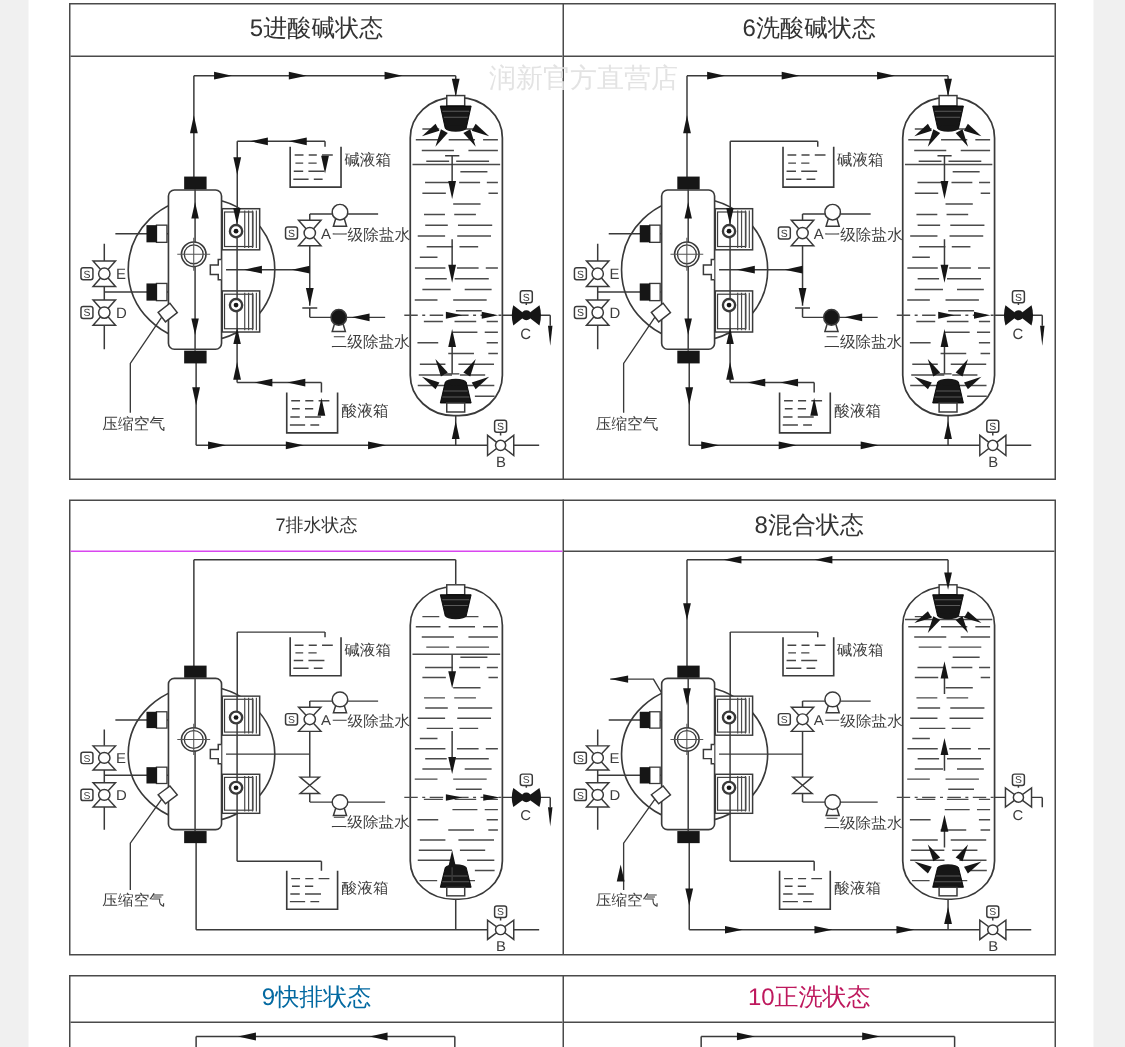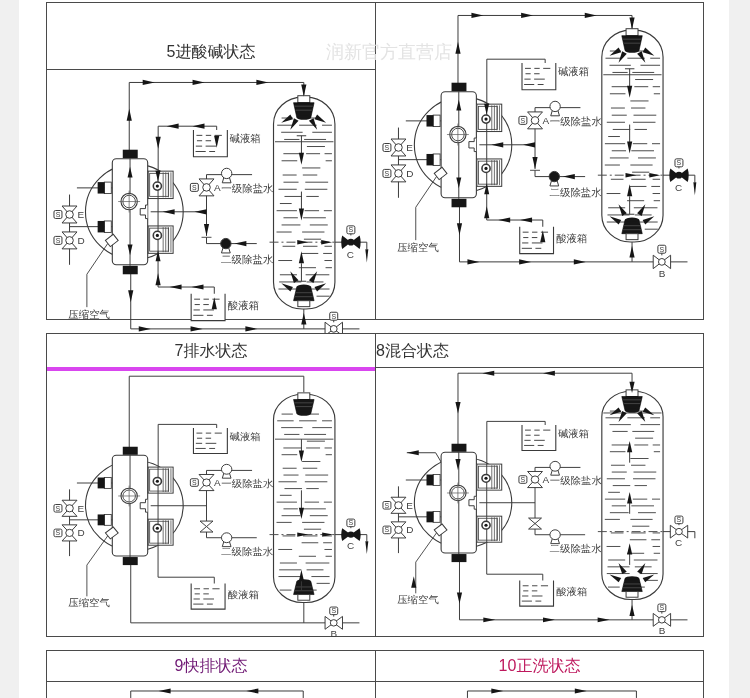--- a/index.html
+++ b/index.html
@@ -8,21 +8,21 @@
 .row{position:absolute;border:1.4px solid #4a4a4a;background:#fff;}
 </style></head><body>
 
 <div style="position:absolute;left:0;top:0;width:19px;height:698px;background:#f0f0f0;"></div>
 <div style="position:absolute;left:729px;top:0;width:21px;height:698px;background:#f0f0f0;"></div>
 
 <div class="row" style="left:46px;top:2px;width:655.5px;height:315.5px;"></div>
 
 <div style="position:absolute;left:374.5px;top:2px;width:1.4px;height:318px;background:#4a4a4a;"></div>
 
-<div style="position:absolute;left:47px;top:3px;width:328px;margin-top:32px;">
+<div style="position:absolute;left:47px;top:3px;width:328px;">
 <div style="height:34px;line-height:34px;text-align:center;font-size:16px;color:#333;border-bottom:1px solid #4a4a4a;">5进酸碱状态</div>
 <svg width="328" height="281" viewBox="0 0 329 282" preserveAspectRatio="none">
       <line x1="82.5" y1="12.5" x2="257.6" y2="12.5" stroke="#3a3a3a" stroke-width="1"></line>
       <line x1="257.6" y1="12.5" x2="257.6" y2="25.2" stroke="#3a3a3a" stroke-width="1"></line>
       <line x1="82.5" y1="12.5" x2="82.5" y2="81.0" stroke="#3a3a3a" stroke-width="1"></line>
       <line x1="84.0" y1="204.0" x2="84.0" y2="259.8" stroke="#3a3a3a" stroke-width="1"></line>
       <line x1="84.0" y1="259.8" x2="313.4" y2="259.8" stroke="#3a3a3a" stroke-width="1"></line>
       <line x1="257.6" y1="239.9" x2="257.6" y2="259.8" stroke="#3a3a3a" stroke-width="1"></line>
       <line x1="111.5" y1="56.4" x2="170.2" y2="56.4" stroke="#3a3a3a" stroke-width="1"></line>
       <line x1="111.5" y1="56.4" x2="111.5" y2="110.0" stroke="#3a3a3a" stroke-width="1"></line>
@@ -245,20 +245,21 @@
       <polygon points="111.3,112.0 108.8,101.0 113.8,101.0" fill="#161616"></polygon>
       <polygon points="111.4,181.0 113.9,192.0 108.9,192.0" fill="#161616"></polygon>
       <polygon points="120.0,56.4 132.0,53.8 132.0,59.0" fill="#161616"></polygon>
       <polygon points="146.0,56.4 158.0,53.8 158.0,59.0" fill="#161616"></polygon>
       <polygon points="170.2,78.0 167.6,66.0 172.8,66.0" fill="#161616"></polygon>
       <polygon points="111.5,79.0 108.9,67.0 114.1,67.0" fill="#161616"></polygon>
     </svg>
 </div>
 
 <div style="position:absolute;left:376px;top:3px;width:327px;">
+<div style="height:34px;line-height:34px;text-align:center;font-size:16px;color:#333;border-bottom:1px solid #4a4a4a;">6洗酸碱状态</div>
 <svg width="327" height="281" viewBox="0 0 329 282" preserveAspectRatio="none">
       <line x1="82.5" y1="12.5" x2="257.6" y2="12.5" stroke="#3a3a3a" stroke-width="1"></line>
       <line x1="257.6" y1="12.5" x2="257.6" y2="25.2" stroke="#3a3a3a" stroke-width="1"></line>
       <line x1="82.5" y1="12.5" x2="82.5" y2="81.0" stroke="#3a3a3a" stroke-width="1"></line>
       <line x1="84.0" y1="204.0" x2="84.0" y2="259.8" stroke="#3a3a3a" stroke-width="1"></line>
       <line x1="84.0" y1="259.8" x2="313.4" y2="259.8" stroke="#3a3a3a" stroke-width="1"></line>
       <line x1="257.6" y1="239.9" x2="257.6" y2="259.8" stroke="#3a3a3a" stroke-width="1"></line>
       <line x1="111.5" y1="56.4" x2="170.2" y2="56.4" stroke="#3a3a3a" stroke-width="1"></line>
       <line x1="111.5" y1="56.4" x2="111.5" y2="110.0" stroke="#3a3a3a" stroke-width="1"></line>
       <line x1="111.4" y1="129.0" x2="111.4" y2="156.5" stroke="#3a3a3a" stroke-width="1"></line>
@@ -480,21 +481,21 @@
       <polygon points="111.3,112.0 108.8,101.0 113.8,101.0" fill="#161616"></polygon>
       <polygon points="111.4,181.0 113.9,192.0 108.9,192.0" fill="#161616"></polygon>
     </svg>
 </div>
 
 <div class="row" style="left:46px;top:333px;width:655.5px;height:301.5px;"></div>
 
 <div style="position:absolute;left:374.5px;top:333px;width:1.4px;height:303px;background:#4a4a4a;"></div>
 
 <div style="position:absolute;left:47px;top:334px;width:328px;">
-<div style="height:33px;line-height:33px;text-align:center;font-size:16px;color:#333;border-bottom:4px solid #d946ef;">7排水状态</div>
+<div style="height:33px;line-height:33px;text-align:center;font-size:12px;color:#333;border-bottom:1px solid #d946ef;">7排水状态</div>
 <svg width="328" height="267" viewBox="0 0 329 282" preserveAspectRatio="none">
       <line x1="82.5" y1="5.5" x2="257.6" y2="5.5" stroke="#3a3a3a" stroke-width="1"></line>
       <line x1="257.6" y1="5.5" x2="257.6" y2="22.5" stroke="#3a3a3a" stroke-width="1"></line>
       <line x1="82.5" y1="5.5" x2="82.5" y2="81.0" stroke="#3a3a3a" stroke-width="1"></line>
       <line x1="84.0" y1="204.0" x2="84.0" y2="266.0" stroke="#3a3a3a" stroke-width="1"></line>
       <line x1="84.0" y1="266.0" x2="313.4" y2="266.0" stroke="#3a3a3a" stroke-width="1"></line>
       <line x1="257.6" y1="244.5" x2="257.6" y2="266.0" stroke="#3a3a3a" stroke-width="1"></line>
       <line x1="111.5" y1="56.4" x2="170.2" y2="56.4" stroke="#3a3a3a" stroke-width="1"></line>
       <line x1="111.5" y1="56.4" x2="111.5" y2="110.0" stroke="#3a3a3a" stroke-width="1"></line>
       <line x1="111.4" y1="129.0" x2="111.4" y2="156.5" stroke="#3a3a3a" stroke-width="1"></line>
@@ -682,21 +683,21 @@
       <line x1="255.2" y1="221.0" x2="255.2" y2="232.0" stroke="#3a3a3a" stroke-width="1"></line>
       <polygon points="255.2,96.0 252.6,84.0 257.8,84.0" fill="#161616"></polygon>
       <polygon points="255.2,156.4 252.6,144.4 257.8,144.4" fill="#161616"></polygon>
       <polygon points="255.2,210.0 257.8,222.0 252.6,222.0" fill="#161616"></polygon>
       <polygon points="262.0,172.8 251.0,175.1 251.0,170.5" fill="#161616"></polygon>
       <polygon points="287.0,172.8 276.0,175.1 276.0,170.5" fill="#161616"></polygon>
     </svg>
 </div>
 
 <div style="position:absolute;left:376px;top:334px;width:327px;">
-<div style="height:33px;line-height:33px;text-align:left;font-size:16px;color:#333;border-bottom:1px solid #4a4a4a;">8混合状态</div>
+<div style="height:33px;line-height:33px;text-align:center;font-size:16px;color:#333;border-bottom:1px solid #4a4a4a;">8混合状态</div>
 <svg width="327" height="267" viewBox="0 0 329 282" preserveAspectRatio="none">
       <line x1="82.5" y1="5.5" x2="257.6" y2="5.5" stroke="#3a3a3a" stroke-width="1"></line>
       <line x1="257.6" y1="5.5" x2="257.6" y2="22.5" stroke="#3a3a3a" stroke-width="1"></line>
       <line x1="82.5" y1="5.5" x2="82.5" y2="81.0" stroke="#3a3a3a" stroke-width="1"></line>
       <line x1="82.5" y1="88.5" x2="82.5" y2="124.7" stroke="#3a3a3a" stroke-width="1"></line>
       <line x1="84.0" y1="204.0" x2="84.0" y2="266.0" stroke="#3a3a3a" stroke-width="1"></line>
       <line x1="84.0" y1="266.0" x2="313.4" y2="266.0" stroke="#3a3a3a" stroke-width="1"></line>
       <line x1="257.6" y1="244.5" x2="257.6" y2="266.0" stroke="#3a3a3a" stroke-width="1"></line>
       <line x1="111.5" y1="56.4" x2="170.2" y2="56.4" stroke="#3a3a3a" stroke-width="1"></line>
       <line x1="111.5" y1="56.4" x2="111.5" y2="110.0" stroke="#3a3a3a" stroke-width="1"></line>
@@ -907,21 +908,21 @@
       <polygon points="257.6,250.0 260.2,262.0 255.0,262.0" fill="#161616"></polygon>
       <polygon points="38.0,220.0 40.6,232.0 35.4,232.0" fill="#161616"></polygon>
     </svg>
 </div>
 
 <div class="row" style="left:46px;top:650px;width:655.5px;height:60px;"></div>
 
 <div style="position:absolute;left:374.5px;top:650px;width:1.4px;height:48px;background:#4a4a4a;"></div>
 
 <div style="position:absolute;left:47px;top:651px;width:328px;">
-<div style="height:30px;line-height:30px;text-align:center;font-size:16px;color:#701a75;border-bottom:1px solid #4a4a4a;">9快排状态</div>
+<div style="height:30px;line-height:30px;text-align:center;font-size:16px;color:#0369a1;border-bottom:1px solid #4a4a4a;">9快排状态</div>
 <svg width="328" height="16" viewBox="0 0 329 16">
       <line x1="84.0" y1="9.0" x2="257.0" y2="9.0" stroke="#3a3a3a" stroke-width="1"></line>
       <line x1="84.0" y1="9.0" x2="84.0" y2="16.0" stroke="#3a3a3a" stroke-width="1"></line>
       <line x1="257.0" y1="9.0" x2="257.0" y2="16.0" stroke="#3a3a3a" stroke-width="1"></line>
       <polygon points="112.0,9.0 124.0,6.4 124.0,11.6" fill="#161616"></polygon>
       <polygon points="200.0,9.0 212.0,6.4 212.0,11.6" fill="#161616"></polygon>
     </svg>
   </div>
 
 <div style="position:absolute;left:376px;top:651px;width:327px;">

